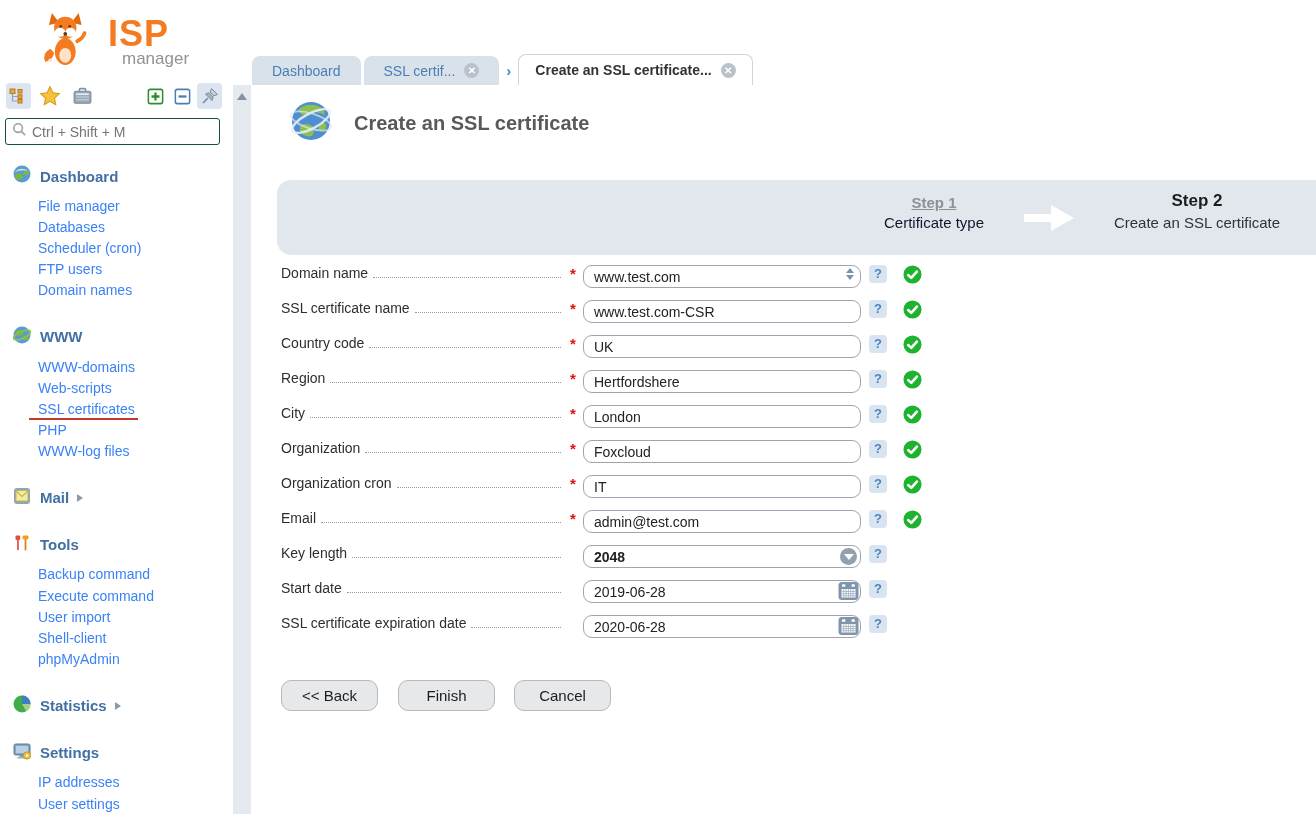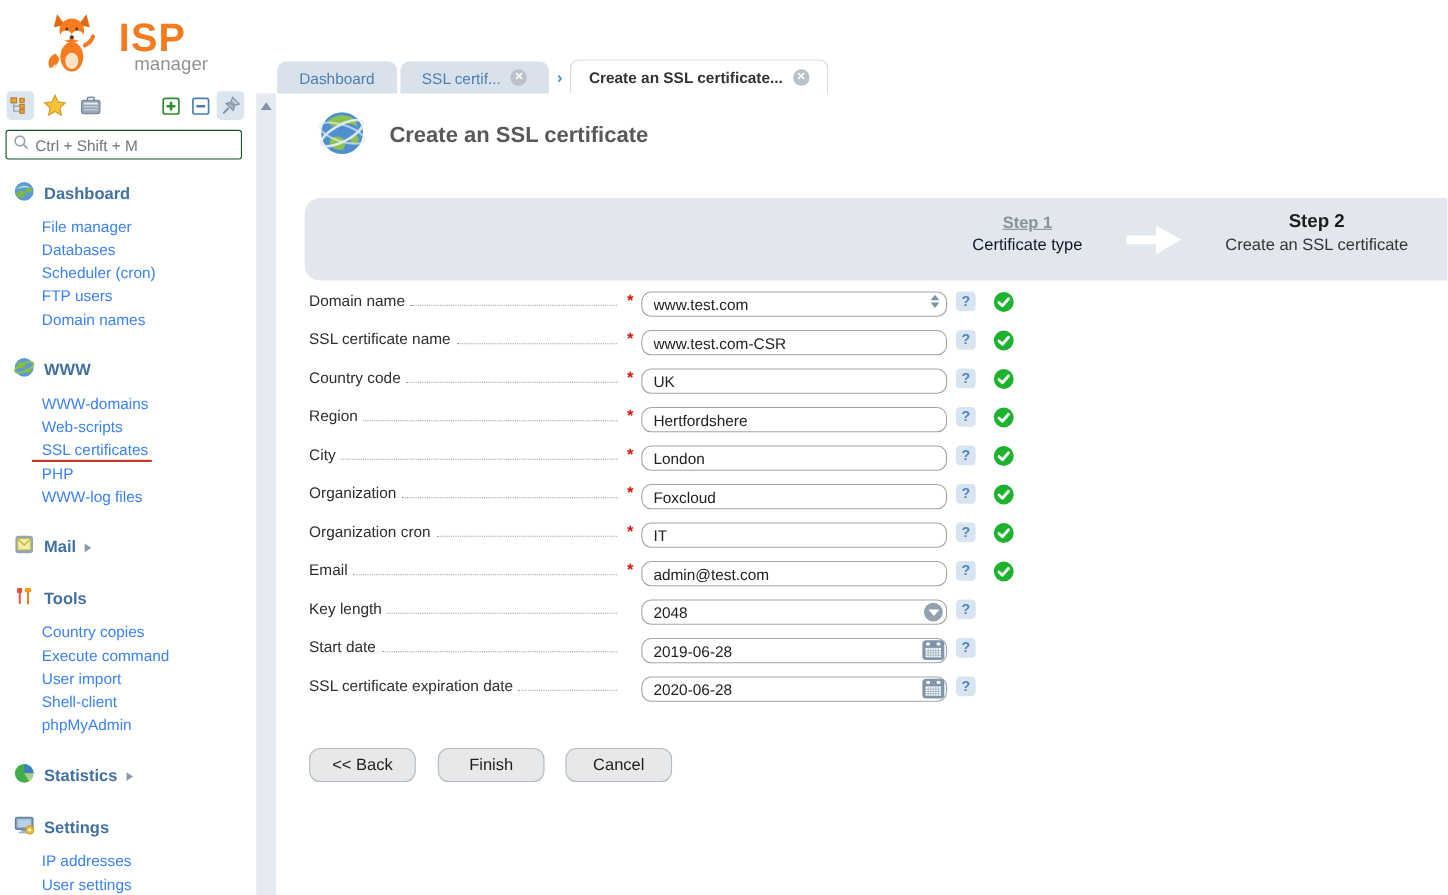--- a/index.html
+++ b/index.html
@@ -225,21 +225,21 @@
         <div class="menu-section">
           <div class="menu-head">
             <span><svg width="20" height="20" viewBox="0 0 20 20">
                 <rect x="3.5" y="2.5" width="4.6" height="4.6" rx="1" fill="#e74c3c"></rect>
                 <rect x="5.1" y="6.8" width="1.7" height="10.5" rx="0.8" fill="#e74c3c"></rect>
                 <rect x="10.5" y="2.5" width="6" height="4" rx="1.4" fill="#f39c12"></rect>
                 <rect x="12.6" y="6" width="1.8" height="11.5" rx="0.8" fill="#e67e22"></rect>
               </svg></span>
             <span class="mh-label">Tools</span>
           </div>
-          <div class="menu-item"><span class="item-label">Country copies</span></div>
+          <div class="menu-item"><span class="item-label">Backup command</span></div>
           <div class="menu-item"><span class="item-label">Execute command</span></div>
           <div class="menu-item"><span class="item-label">User import</span></div>
           <div class="menu-item"><span class="item-label">Shell-client</span></div>
           <div class="menu-item"><span class="item-label">phpMyAdmin</span></div>
         </div>
         <div class="menu-section">
           <div class="menu-head">
             <span><svg width="20" height="20" viewBox="0 0 20 20">
                 <circle cx="10" cy="10" r="8.5" fill="#3fae49"></circle>
                 <path d="M10 10 L10 1.5 A8.5 8.5 0 0 1 18.5 10 Z" fill="#3d7fc1"></path>
@@ -423,21 +423,21 @@
             <circle cx="10" cy="10" r="9.5" fill="#1db32f"></circle>
             <path d="M5.4 10.6 L8.7 13.6 L14.6 6.9" stroke="#fff" stroke-width="2.7" fill="none" stroke-linecap="round" stroke-linejoin="round"></path>
           </svg></span>
       </div>
       <div class="form-row">
         <div class="field-label">
           <span class="lbl-text">Key length</span>
           <span class="leader"></span>
         </div>
         <span class="req ph">*</span>
-        <div class="input-wrap"><input value="2048" style="padding-right: 11px;"><div class="sel-btn">
+        <div class="input-wrap"><input value="2048" style="padding-right: 11px; font-weight: bold;"><div class="sel-btn">
             <div class="d"></div>
           </div></div>
         <span class="help-btn">?</span>
         <span class="check ph"><svg width="19" height="19" viewBox="0 0 20 20">
             <circle cx="10" cy="10" r="9.5" fill="#1db32f"></circle>
             <path d="M5.4 10.6 L8.7 13.6 L14.6 6.9" stroke="#fff" stroke-width="2.7" fill="none" stroke-linecap="round" stroke-linejoin="round"></path>
           </svg></span>
       </div>
       <div class="form-row">
         <div class="field-label">

